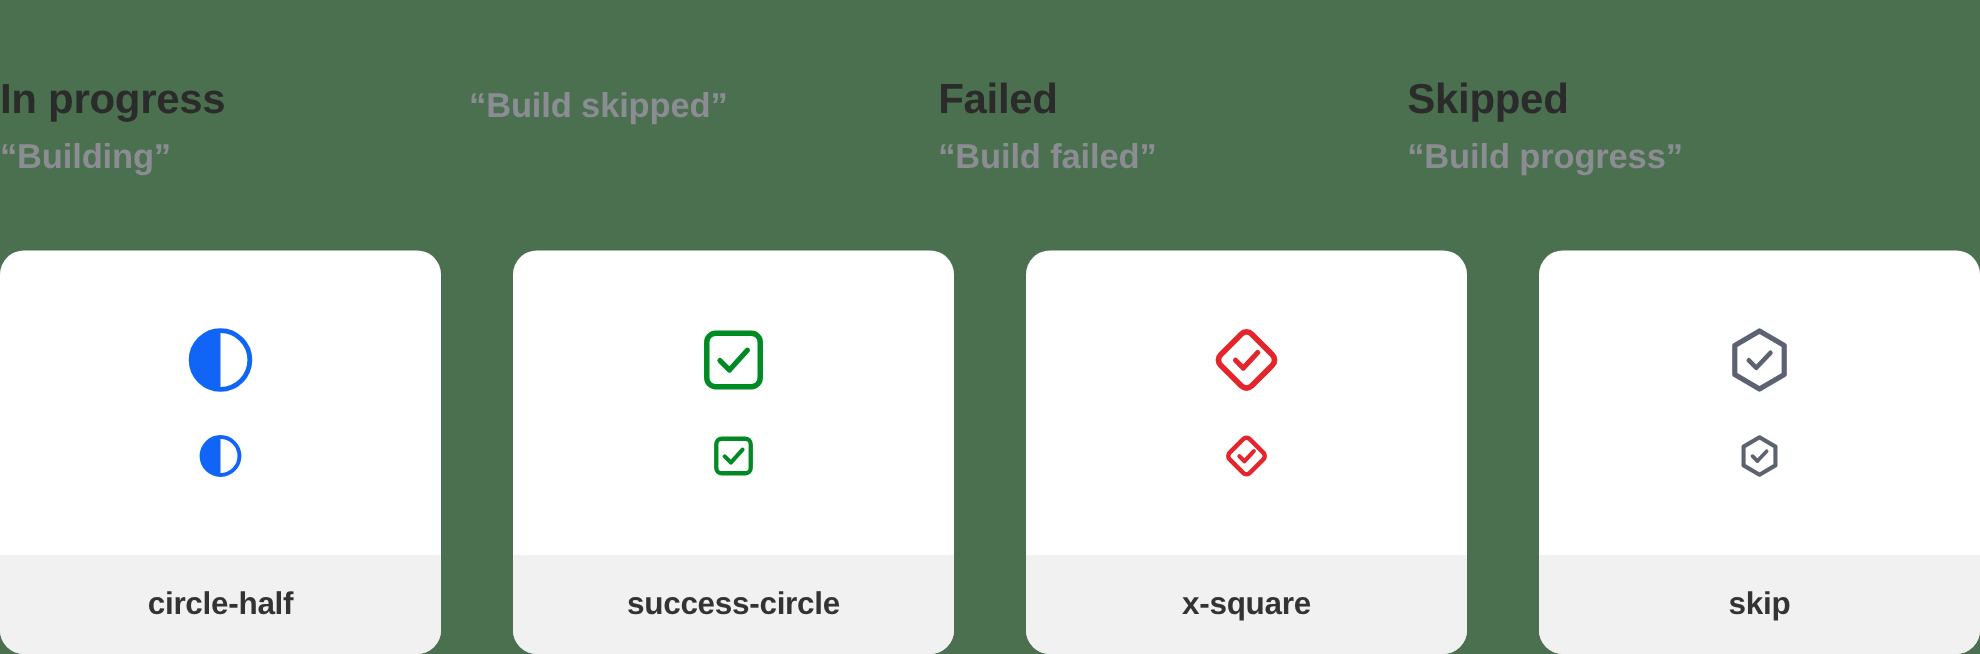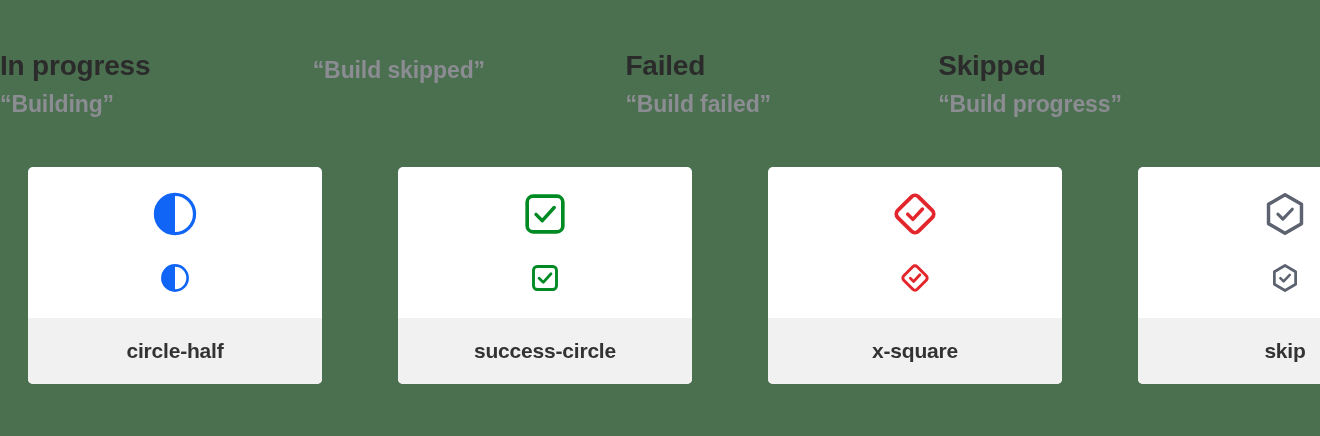--- a/index.html
+++ b/index.html
@@ -64,27 +64,26 @@
     position: absolute;
     top: 167px;
     left: 0;
     width: 1320px;
     height: 269px;
     display: flex;
   }
 
   .card {
     background: #ffffff;
-    border-radius: 5px;
+    border-radius: 16px;
     overflow: hidden;
     display: flex;
     flex-direction: column;
-    height: 217px;
+    height: 269px;
     flex: 0 0 auto;
-    margin-left: 28px;
   }
 
   .card-gap { flex: 0 0 48px; }
 
   .card-body {
     flex: 1 1 auto;
     display: flex;
     flex-direction: column;
     align-items: center;
     justify-content: center;

